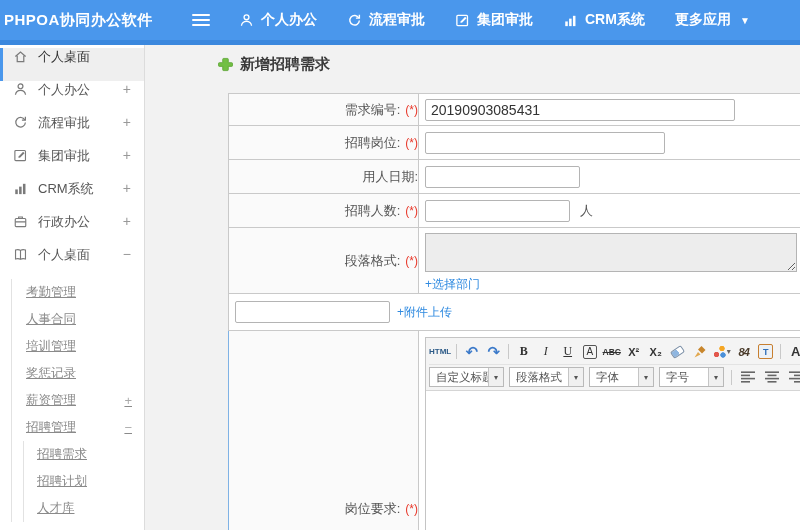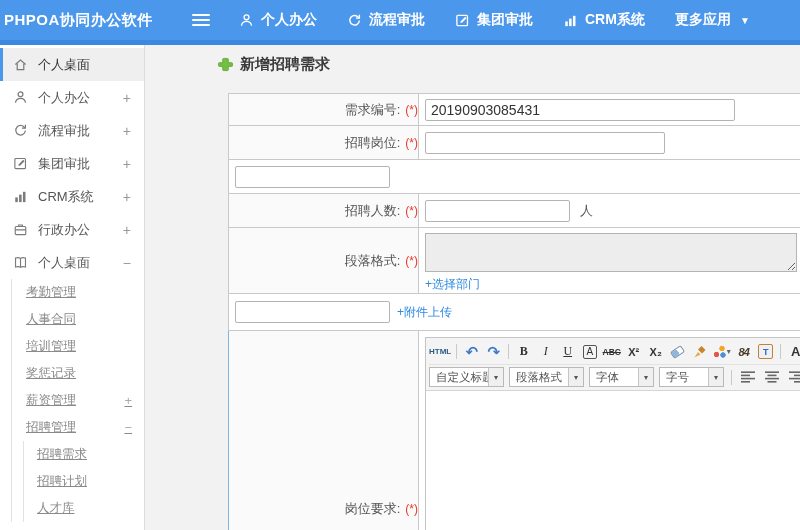--- a/index.html
+++ b/index.html
@@ -22,21 +22,21 @@
   .nav { display:flex; align-items:center; }
   .nav-item { display:flex; align-items:center; gap:7px; padding:0 15px; font-size:14px; font-weight:bold; height:40px; cursor:pointer; }
   .nav-item svg { display:block; }
   .nav-caret { font-size:10px; margin-left:2px; }
 
   
   .sidebar {
     position:absolute; top:45px; left:0; width:145px; height:485px;
     background:#fff; border-right:1px solid #dcdcdc; padding-top:3px;
   }
-  .side-item { height:33px; display:flex; align-items:center; padding:0 13px; color:#555; font-size:13px; cursor:pointer; }
+  .side-item { height:33px; display:flex; align-items:flex-start; padding:0 13px; color:#555; font-size:13px; cursor:pointer; }
   .side-item .sicon { width:16px; height:16px; margin-right:9px; color:#7a7a7a; display:flex; align-items:center; }
   .side-item .toggle { margin-left:auto; color:#999; font-size:14px; }
   .side-item.active { background:#efefef; border-left:3px solid #4a97ec; padding-left:10px; color:#333; }
   .sub1 { margin-left:11px; border-left:1px solid #e2e2e2; }
   .side-sub { height:27px; display:flex; align-items:center; padding:0 12px 0 14px; color:#8a8a8a; font-size:12.5px; cursor:pointer;text-decoration:underline; }
   .side-sub .toggle { margin-left:auto; color:#aaa; font-size:13px; }
   .sub2 { margin-left:11px; border-left:1px solid #e2e2e2; }
   .sub2 .side-sub { padding-left:13px; }
 
   
@@ -286,20 +286,23 @@
       <div class="flabel">
           <span>招聘岗位:</span>
           <span class="req">(*)</span>
         </div>
       <div class="fvalue">
           <input class="inp w240" style="">
         </div>
     </div>
 
     <div class="frow h34">
+      <div class="flabel">
+          <span>用人日期:</span>
+        </div>
       <div class="fvalue">
           <input class="inp w155" style="">
         </div>
     </div>
 
     <div class="frow h34">
       <div class="flabel">
           <span>招聘人数:</span>
           <span class="req">(*)</span>
         </div>

